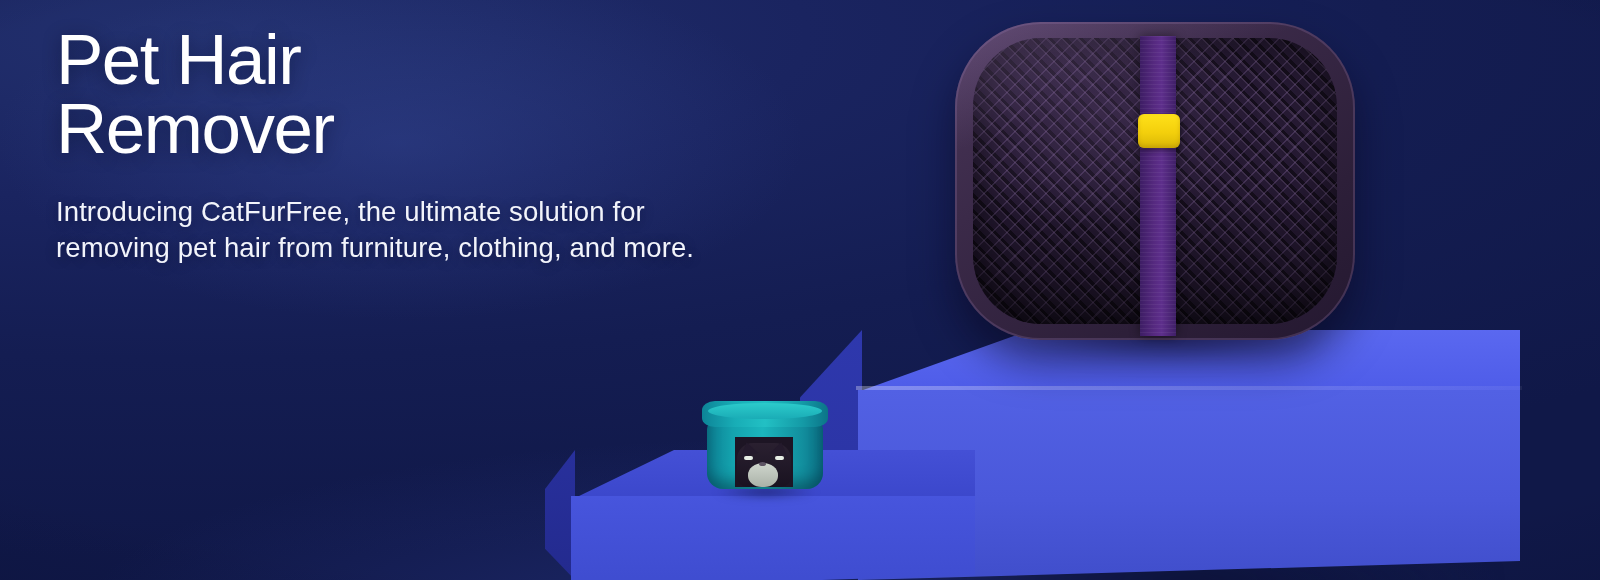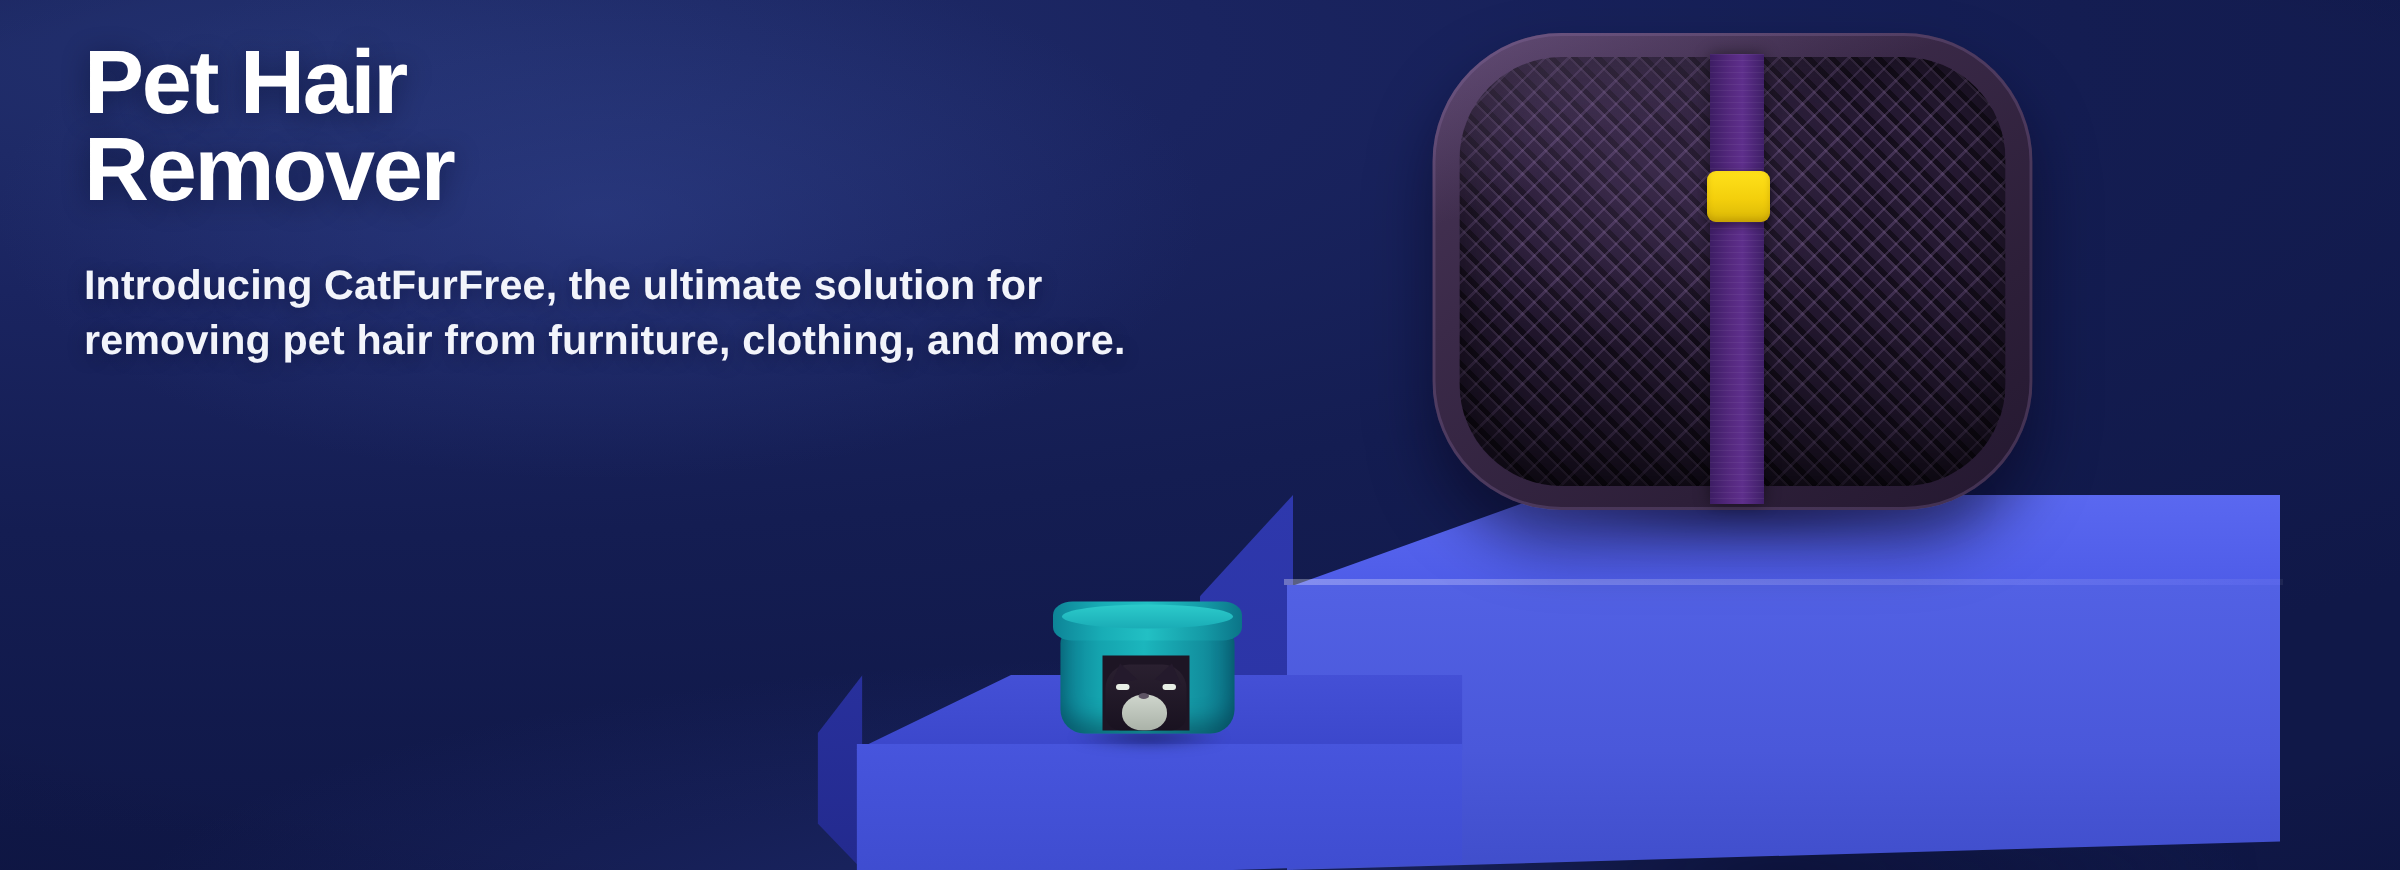--- a/index.html
+++ b/index.html
@@ -39,33 +39,33 @@
 
   
   .copy {
     position:absolute;
     left:56px; top:26px;
     width:760px;
     z-index:40;
   }
   .headline {
     color:#ffffff;
-    font-size:60px;
+    font-size:71px;
     line-height:.97;
-    font-weight:700;
+    font-weight:400;
     letter-spacing:-1.5px;
     white-space:pre-line;
     text-shadow:0 3px 18px rgba(4,8,32,.45);
   }
   .subcopy {
     margin-top:30px;
     color:#f2f4fb;
     font-size:27.5px;
     line-height:1.33;
-    font-weight:700;
+    font-weight:400;
     letter-spacing:.1px;
     max-width:700px;
     text-shadow:0 2px 12px rgba(4,8,32,.4);
   }
 
   
   .scene { position:absolute; inset:0; z-index:20; }
 
   
   .shadow-big {

